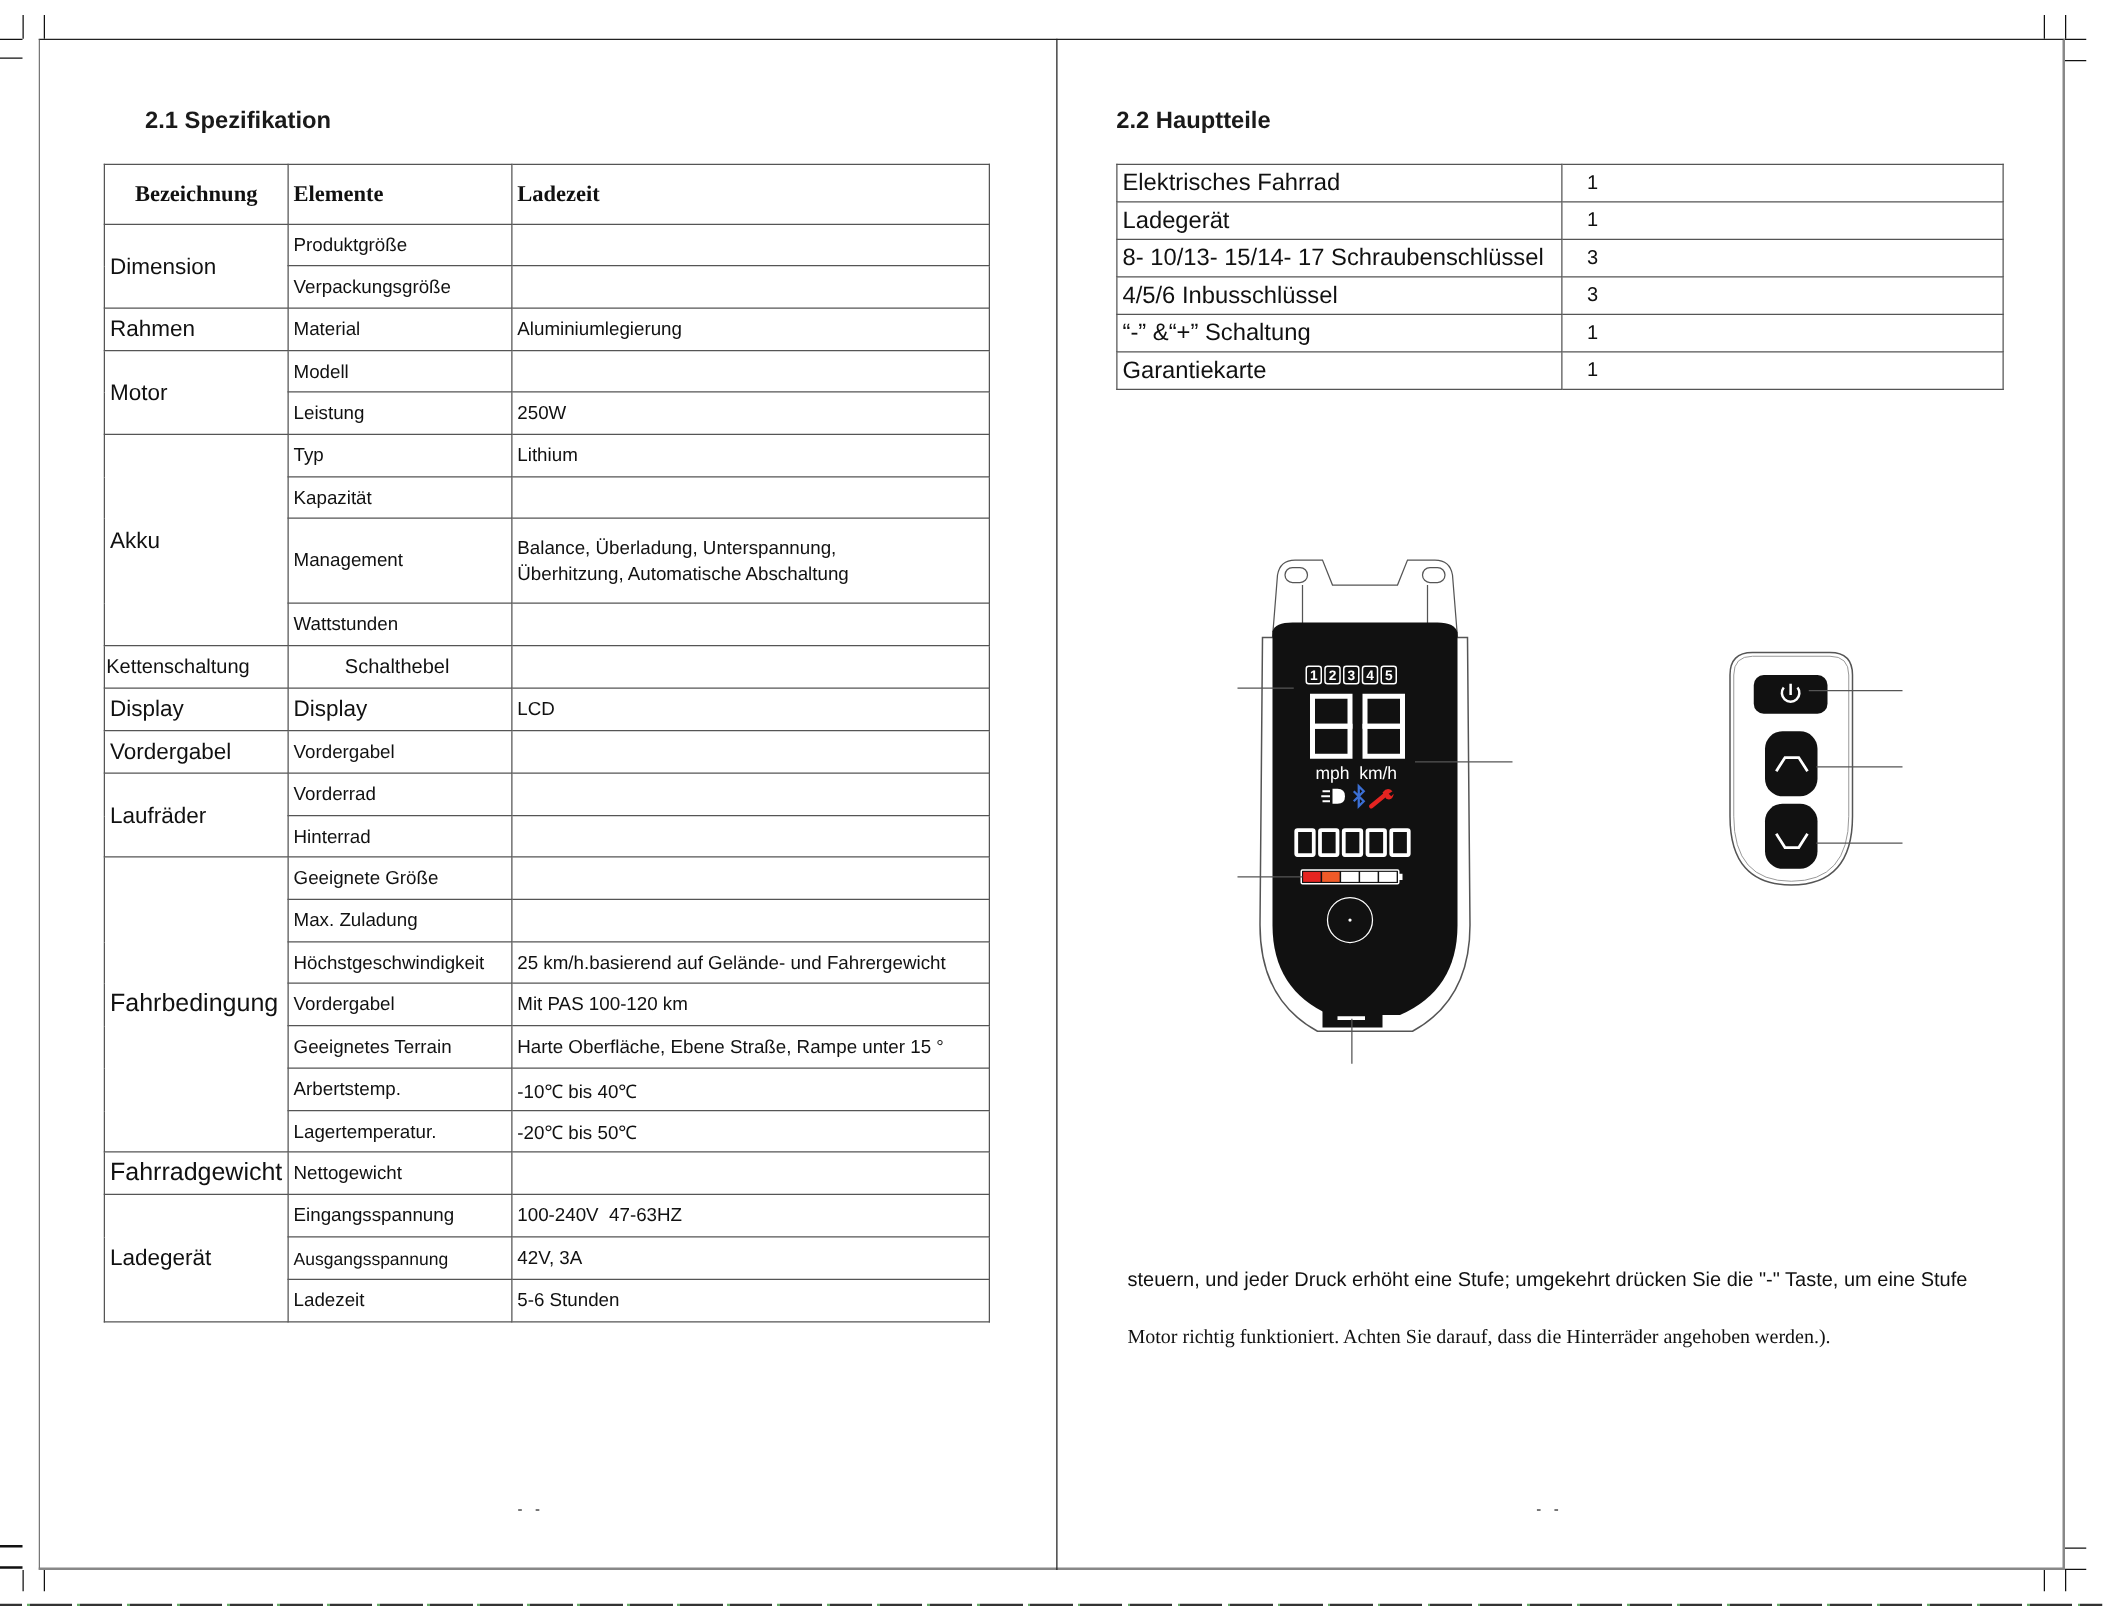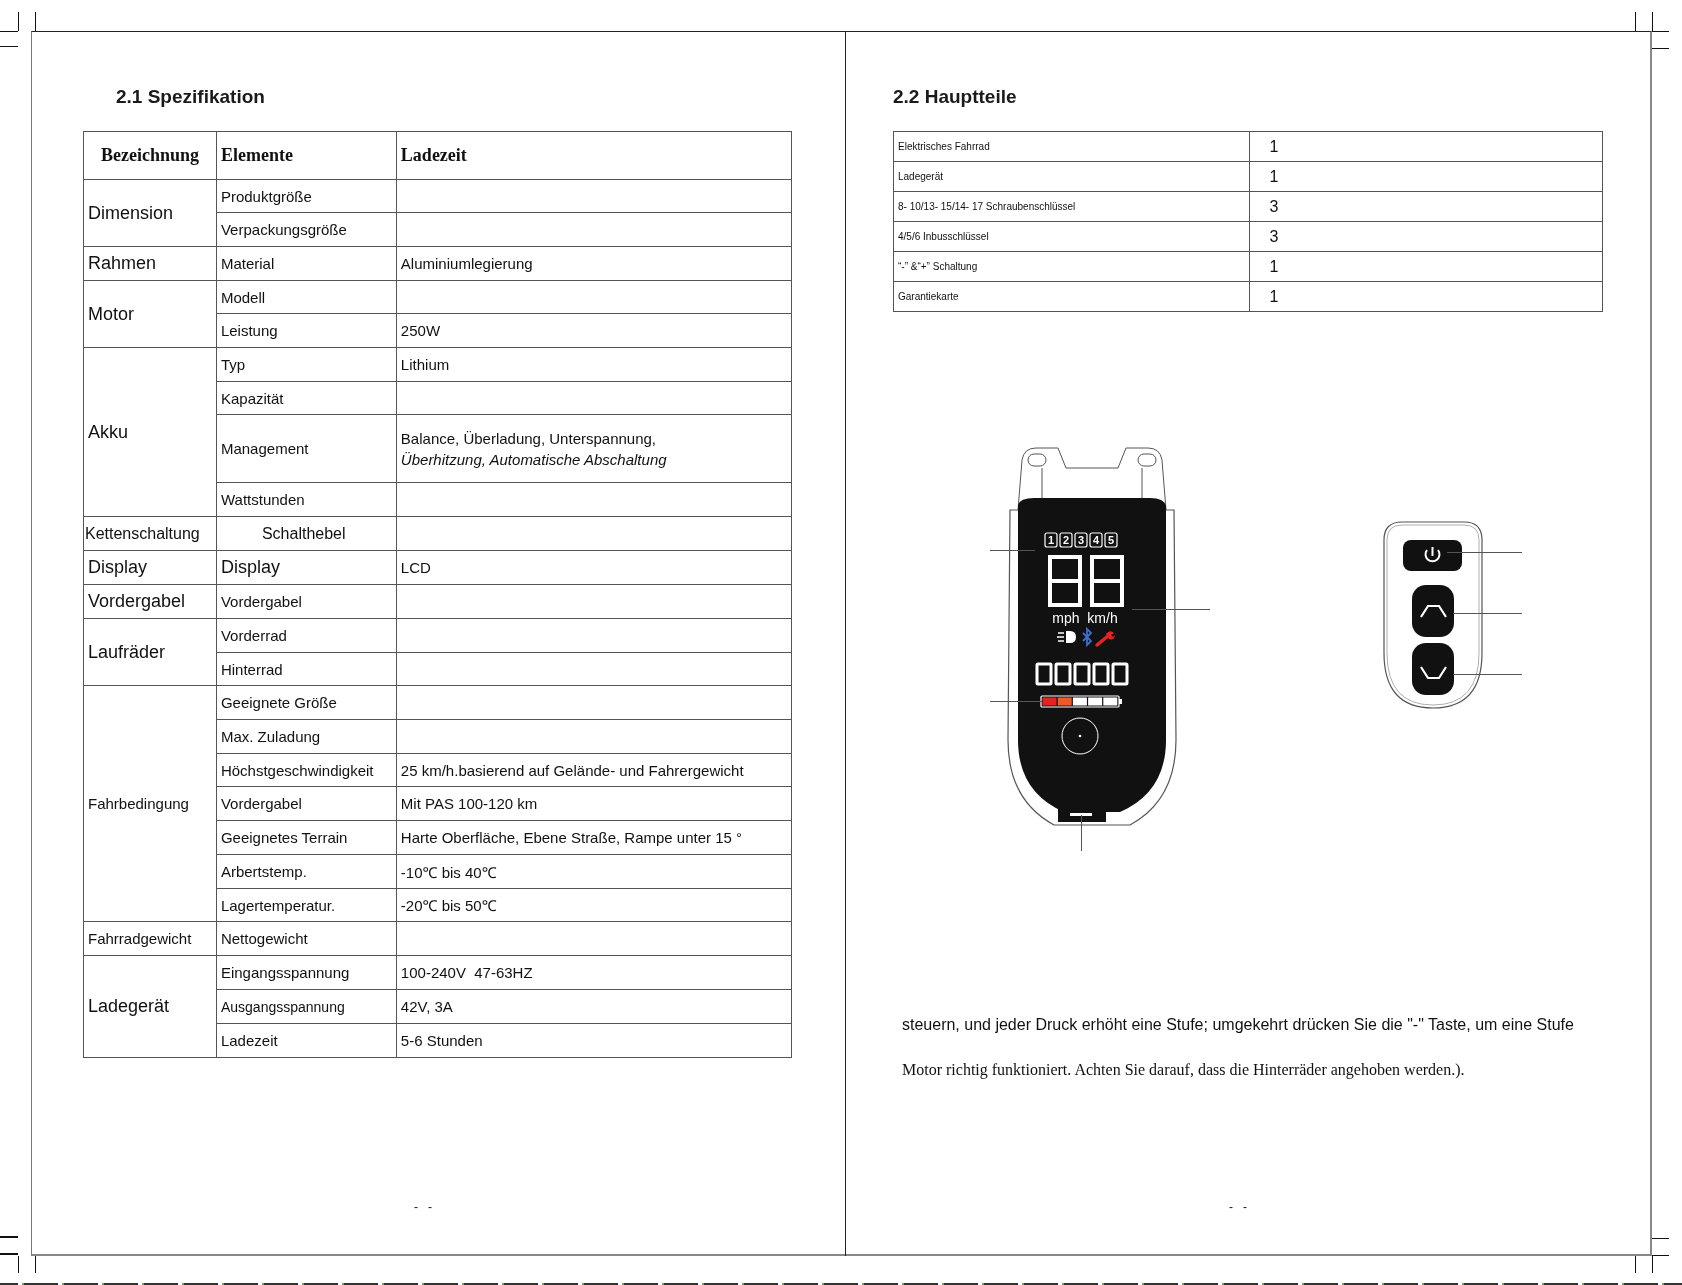--- a/index.html
+++ b/index.html
@@ -7,22 +7,22 @@
   .abs { position:absolute; }
   .crop { position:absolute; background:#111; }
   .frame { position:absolute; left:31px; top:31px; width:1621px; height:1225px; border-top:1.5px solid #222; border-left:1.5px solid #777; border-right:2px solid #888; border-bottom:2px solid #888; box-sizing:border-box; }
   .divider { position:absolute; left:845px; top:31px; width:1px; height:1225px; background:#222; }
   .h2 { position:absolute; font-weight:bold; font-size:19px; color:#1a1a1a; }
   table { border-collapse:collapse; position:absolute; }
   td, th { border:1.5px solid #555; padding:0 4px; font-weight:normal; text-align:left; vertical-align:middle; font-size:15px; }
   .spec th { font-weight:bold; font-size:18px;font-family:Liberation Serif, serif; }
   .spec td.cat { font-size:18px; }
   .spec td.cat.sm { font-size:15px; }
-  .spec td.cat.xs { font-size:15px; }
-  .parts td { font-size:10px; }
+  .spec td.cat.xs { font-size:20px; }
+  .parts td { font-size:19px; }
   .para { position:absolute; left:902px; font-size:16px; color:#111; white-space:nowrap; }
   .pnum { position:absolute; font-size:12px; }
   .leader { position:absolute; background:#555; }
   .dash-bottom { position:absolute; left:0; top:1283px; width:1682px; height:2px; background:repeating-linear-gradient(90deg,#333 0 18px,#fff 18px 22px,#6a6 22px 24px,#333 24px 40px); }
 </style>
 </head>
 <body>
 
 <div class="crop" style="left:0;top:31px;width:18px;height:1px;"></div>
 <div class="crop" style="left:18px;top:12px;width:1px;height:19px;"></div>
@@ -94,21 +94,21 @@
       <td>Lithium</td>
     </tr>
     <tr style="height:33px">
       <td>Kapazität</td>
       <td></td>
     </tr>
     <tr style="height:68px">
       <td>Management</td>
       <td>
         <div>Balance, Überladung, Unterspannung,</div>
-        <div style="margin-top:4px;font-style:italic;">Überhitzung, Automatische Abschaltung</div>
+        <div style="margin-top:4px;">Überhitzung, Automatische Abschaltung</div>
       </td>
     </tr>
     <tr style="height:34px">
       <td>Wattstunden</td>
       <td></td>
     </tr>
 
     <tr style="height:34px">
       <td class="cat sm" style="padding:0 1px;font-size:16px;">Kettenschaltung</td>
       <td style="font-size:16px;padding-left:45px;">Schalthebel</td>

